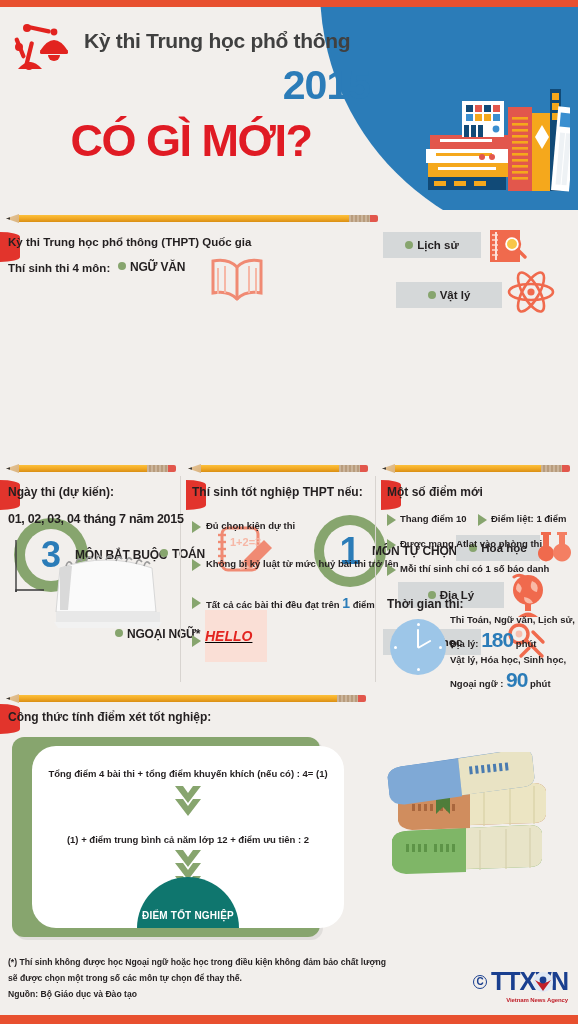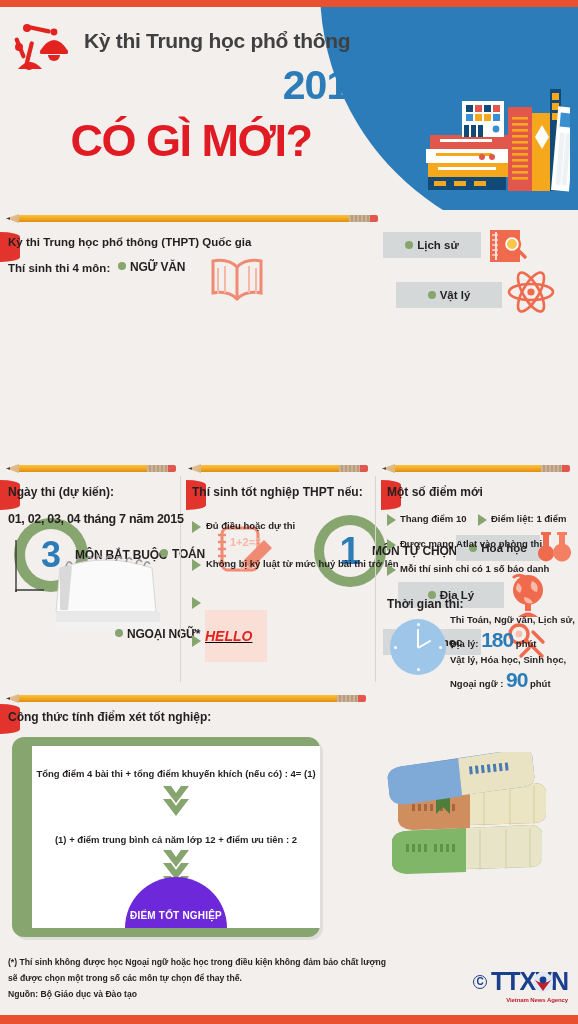--- a/index.html
+++ b/index.html
@@ -89,24 +89,24 @@
   .clock .hand { position:absolute; background:#ffffff; border-radius:2px; transform-origin:bottom center; }
   .clock .dot { position:absolute; width:3px; height:3px; border-radius:50%; background:#ffffff; }
   .time-txt { position:absolute; font-size:9.5px; font-weight:600; color:#231f20; white-space:nowrap; }
   .time-num { color:#2b7cb8; font-size:21px; font-weight:800; letter-spacing:-1px; }
 
   
   .sec4 { position:absolute; left:0; top:694px; width:578px; height:258px; }
   .s4-title { position:absolute; left:8px; top:16px; font-size:12px; font-weight:700; color:#231f20; }
   .tablet { position:absolute; left:12px; top:43px; width:308px; height:200px;
      background:#87a56e; border-radius:12px; box-shadow:3px 3px 0 rgba(0,0,0,.07); }
-  .tablet .screen { position:absolute; left:20px; top:9px; width:288px; height:182px; background:#fff; }
+  .tablet .screen { position:absolute; left:20px; top:9px; width:312px; height:182px; background:#fff;border-radius:24px; }
   .f-line { position:absolute; text-align:center; width:100%; font-size:9.5px; font-weight:600; color:#231f20; }
   .dome { position:absolute; left:50%; transform:translateX(-50%); width:102px; height:51px;
-     background:#6d28d9; border-radius:102px 102px 0 0; }
+     background:#0f766e; border-radius:102px 102px 0 0; }
   .dome span { position:absolute; left:0; right:0; bottom:7px; text-align:center;
      font-size:10px; font-weight:800; color:#ffffff; letter-spacing:.2px; }
   .chev { position:absolute; left:50%; transform:translateX(-50%); }
   .books-foot { position:absolute; right:14px; top:58px; }
 
   
   .footer { position:absolute; left:0; bottom:9px; width:578px; height:72px; background:#f2efec; }
   .foot-txt { position:absolute; left:8px; font-size:8.6px; color:#231f20; font-weight:600; }
   .logo { position:absolute; right:10px; top:26px; display:flex; align-items:center; gap:4px; }
   .logo .c { width:14px; height:14px; border:1.6px solid #1a3f8f; border-radius:50%; color:#1a3f8f;
@@ -398,26 +398,31 @@
         <path d="M112 28 q2-7 6-2"></path>
           <path d="M122 30 q2-7 6-2"></path>
           <path d="M130 32 q2-7 6-2"></path>
       </g>
     </svg>
 
     <div class="redhalf" style="left:186px; top:18px;"></div>
     <div class="col-title" style="left:192px; top:23px;">Thí sinh tốt nghiệp THPT nếu:</div>
 
     <div class="arrow" style="left:192px; top:59px;"></div>
-    <div class="bullet-txt" style="left:206px; top:58px;">Đủ điều hoặc dự thi</div>
+    <div class="bullet-txt" style="left:206px; top:58px;">Đủ chọn kiện dự thi</div>
 
     <div class="arrow" style="left:192px; top:97px;"></div>
     <div class="bullet-txt" style="left:206px; top:96px;">Không bị kỷ luật từ mức huỷ bài thi trở lên</div>
 
     <div class="arrow" style="left:192px; top:135px;"></div>
+    <div class="bullet-txt" style="left:206px; top:133px;">
+      <span>Tất cả các bài thi đều đạt trên</span>
+      <span class="num-blue">1</span>
+      <span>điểm</span>
+    </div>
 
     <div class="arrow" style="left:192px; top:173px;"></div>
 
     <div class="redhalf" style="left:381px; top:18px;"></div>
     <div class="col-title" style="left:387px; top:23px;">Một số điểm mới</div>
 
     <div class="arrow" style="left:387px; top:52px;"></div>
     <div class="bullet-txt" style="left:400px; top:51px;">Thang điểm 10</div>
     <div class="arrow" style="left:478px; top:52px;"></div>
     <div class="bullet-txt" style="left:491px; top:51px;">Điểm liệt: 1 điểm</div>

